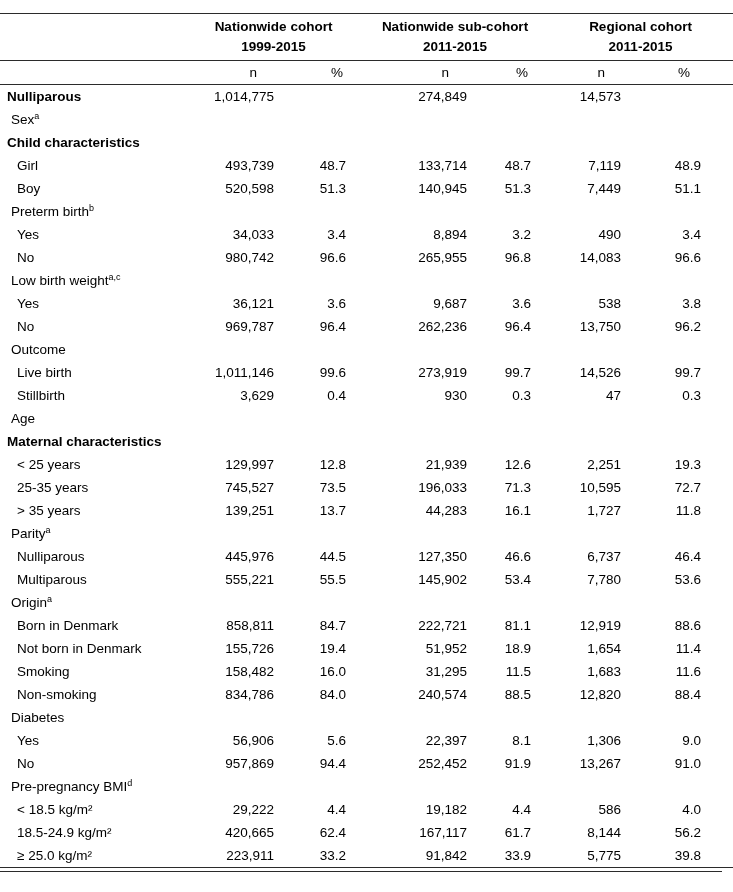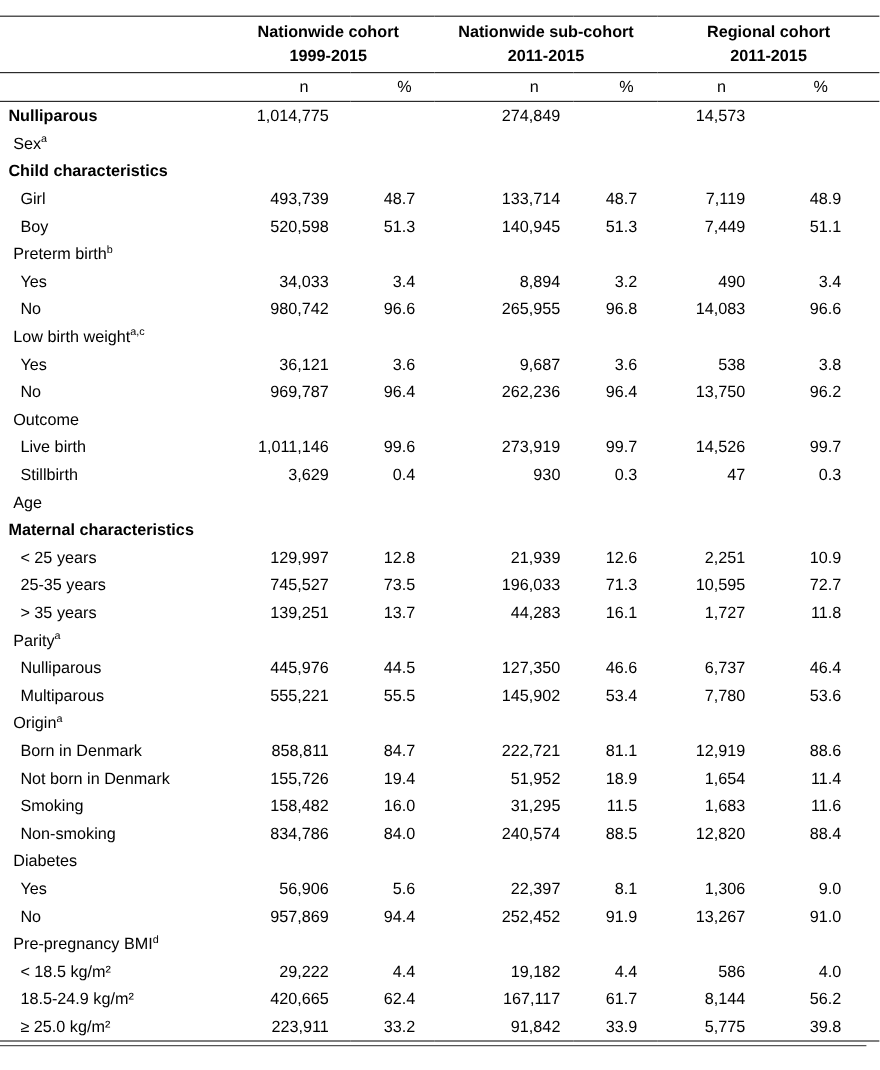--- a/index.html
+++ b/index.html
@@ -281,21 +281,21 @@
           <td class="num c4"></td>
           <td class="num c5"></td>
         </tr>
         <tr>
           <td class="lbl indent2">&lt; 25 years</td>
           <td class="num c0">129,997</td>
           <td class="num c1">12.8</td>
           <td class="num c2">21,939</td>
           <td class="num c3">12.6</td>
           <td class="num c4">2,251</td>
-          <td class="num c5">10.9</td>
+          <td class="num c5">19.3</td>
         </tr>
         <tr>
           <td class="lbl indent2">25-35 years</td>
           <td class="num c0">745,527</td>
           <td class="num c1">73.5</td>
           <td class="num c2">196,033</td>
           <td class="num c3">71.3</td>
           <td class="num c4">10,595</td>
           <td class="num c5">72.7</td>
         </tr>

